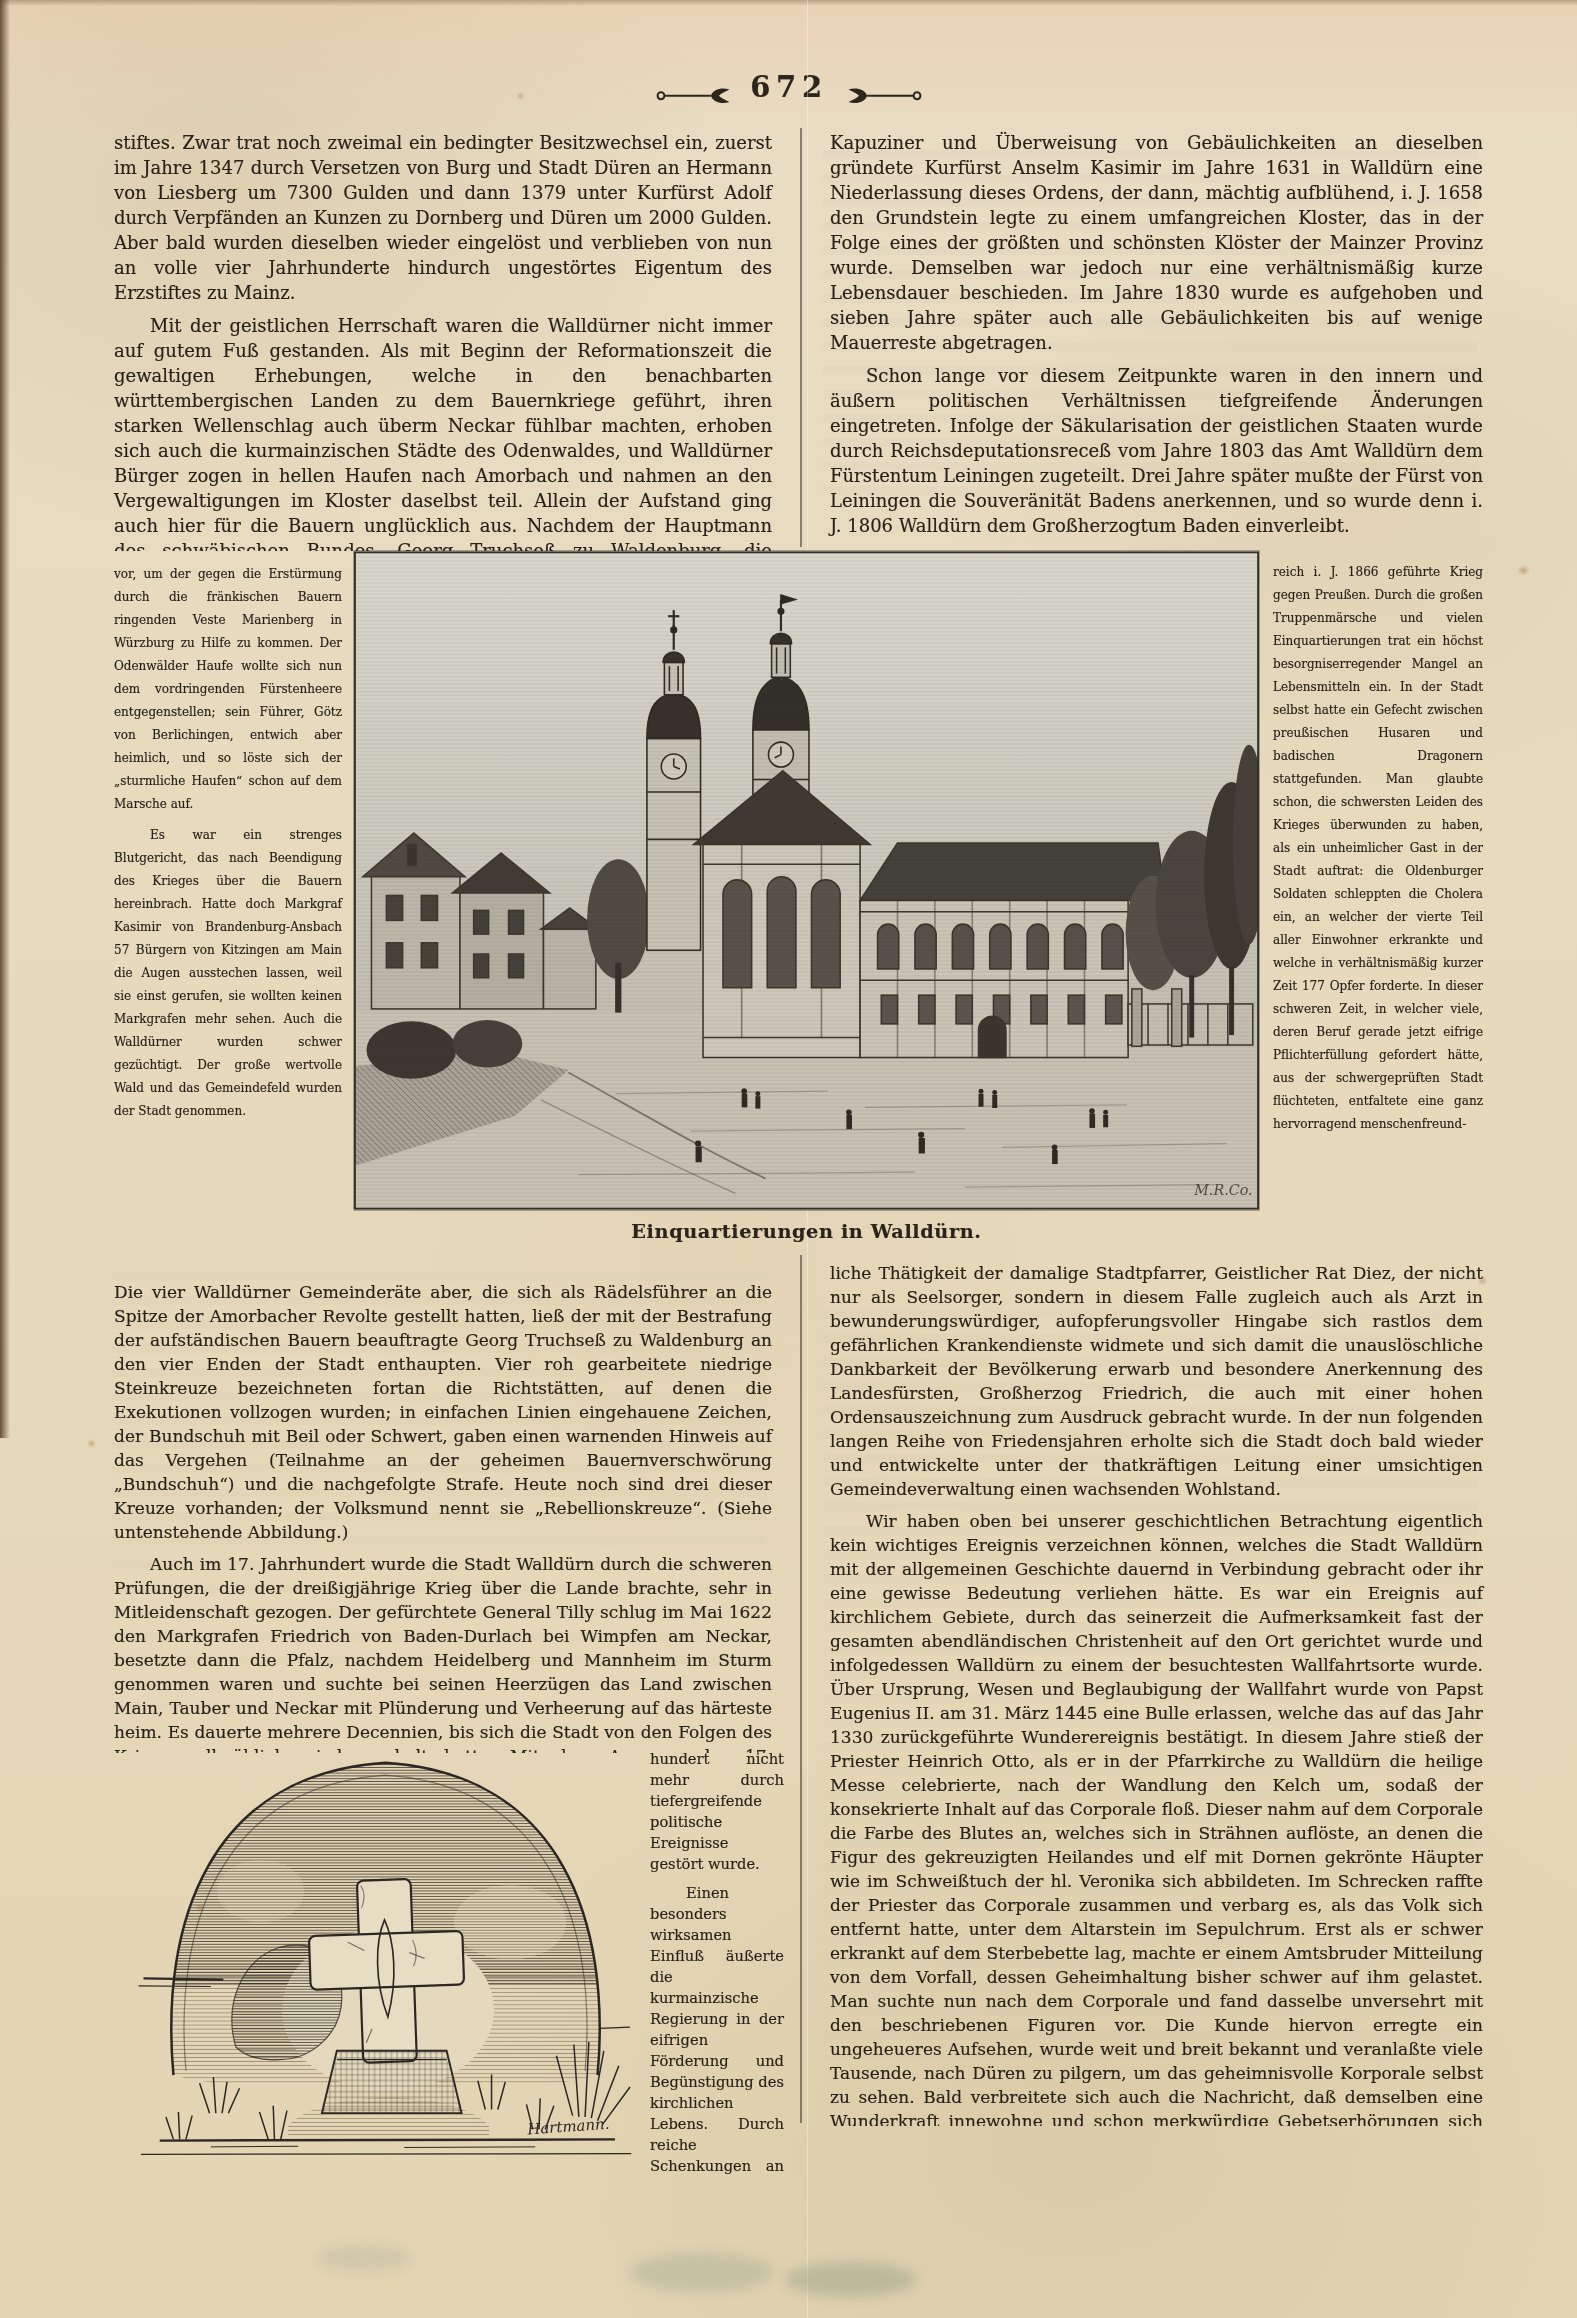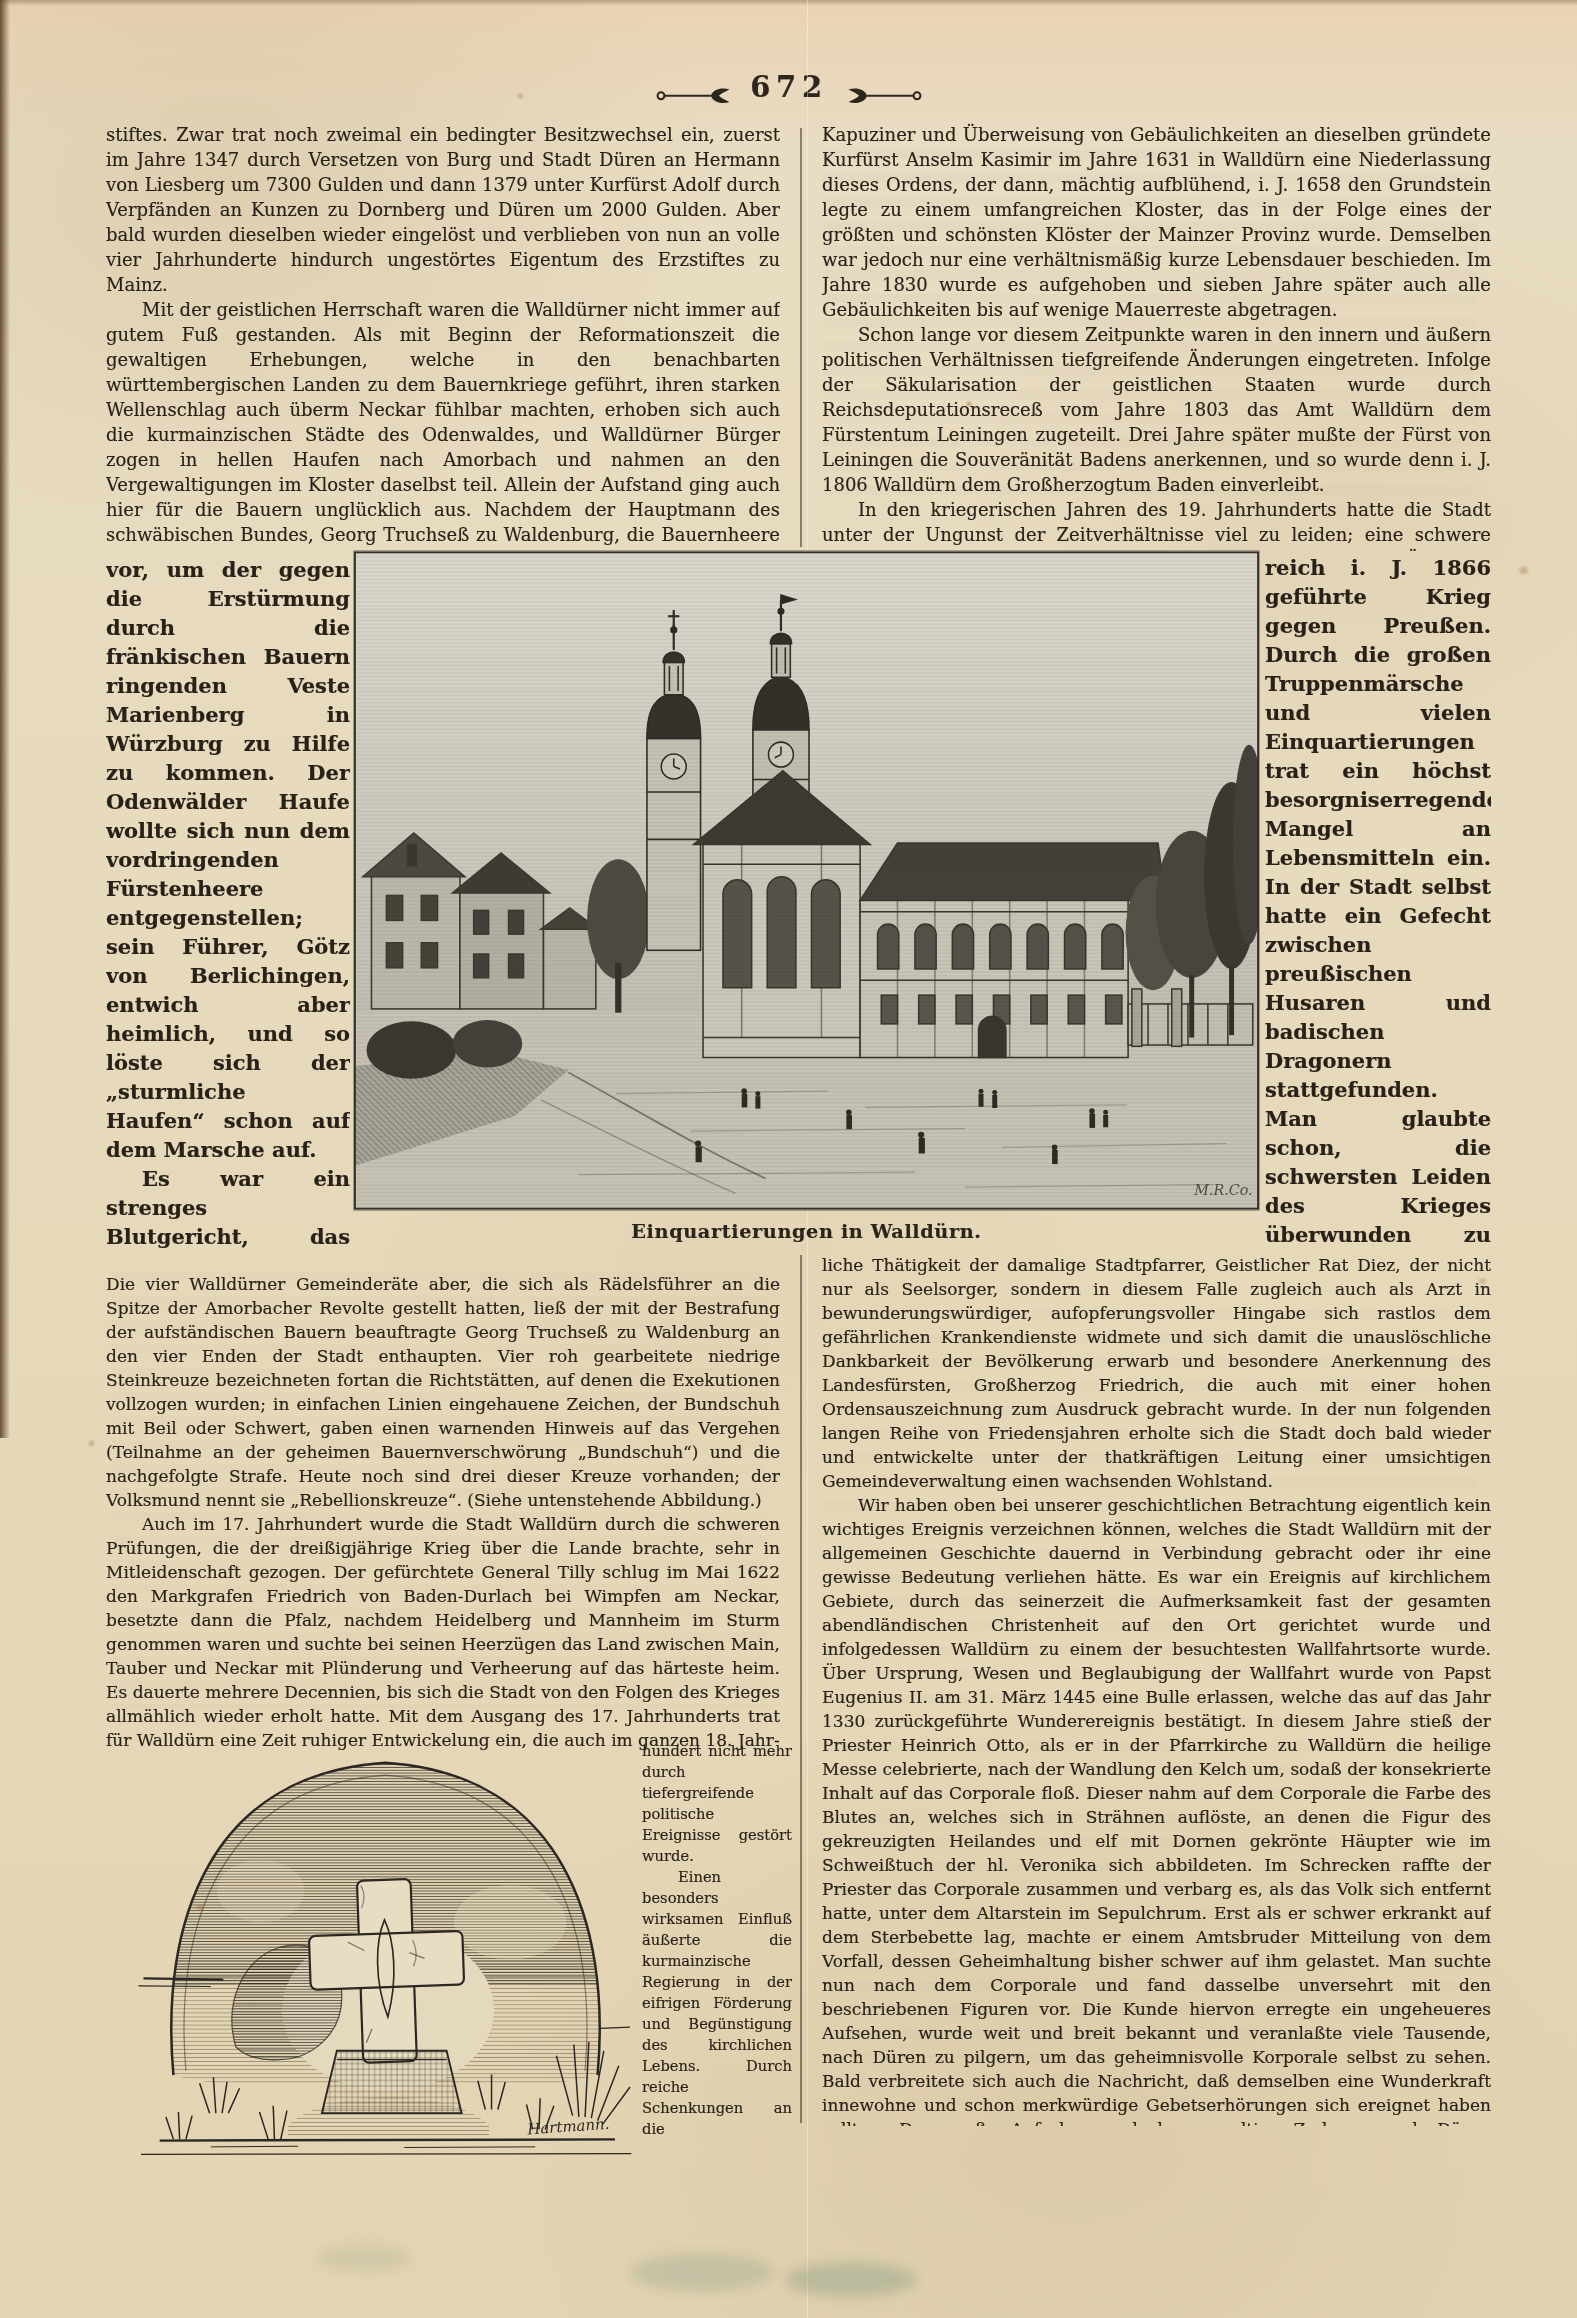--- a/index.html
+++ b/index.html
@@ -9,25 +9,25 @@
     background-color:#e7dabd;
     background-image:
       radial-gradient(811px 561px at 14% 8%,  rgba(206,186,150,.38), rgba(0,0,0,0) 62%),
       radial-gradient(686px 499px at 86% 22%, rgba(212,192,156,.30), rgba(0,0,0,0) 60%),
       radial-gradient(624px 561px at 46% 54%, rgba(216,198,162,.26), rgba(0,0,0,0) 60%),
       radial-gradient(935px 686px at 68% 92%,rgba(201,182,146,.32), rgba(0,0,0,0) 65%),
       linear-gradient(180deg,#ead2b4 0%, #e8dcc2 6%, #e6d9ba 55%, #e3d4b2 100%);
     -webkit-text-stroke:0.2px rgba(39,33,24,.75);
   }
   .zone{position:absolute;overflow:hidden;}
-  .para{margin:0;text-align:justify;hyphens:auto;}
+  .para{margin:8px;text-align:justify;hyphens:auto;}
   .ind{text-indent:36px;}
   .t-top{font-size:18px;line-height:25px;}
   .t-mid{font-size:17px;line-height:24px;}
-  .t-narrow{font-size:21px;line-height:29px;font-weight:bold;}
+  .t-narrow{font-size:12px;line-height:23px;}
   .t-xnarrow{font-size:14.7px;line-height:21px;}
   .header{position:absolute;top:70px;left:0;width:100%;display:flex;justify-content:center;align-items:flex-end;gap:18.7px;}
   .pagenum{font-size:29px;font-weight:bold;letter-spacing:5.6px;color:#2d261c;}
   .orn{display:block;}
   .divider{position:absolute;left:800px;width:1.9px;background:rgba(58,50,40,.55);}
   .scanline{position:absolute;top:0;left:807px;width:1.2px;height:100%;background:rgba(243,252,250,.40);}
   .gutter{position:absolute;left:0;top:0;width:10px;height:62%;
     background:linear-gradient(90deg, rgba(80,55,32,.85), rgba(80,55,32,0));}
   .gutter2{position:absolute;left:0;top:0;width:100%;height:6.2px;
     background:linear-gradient(180deg, rgba(90,66,40,.35), rgba(90,66,40,0));}

